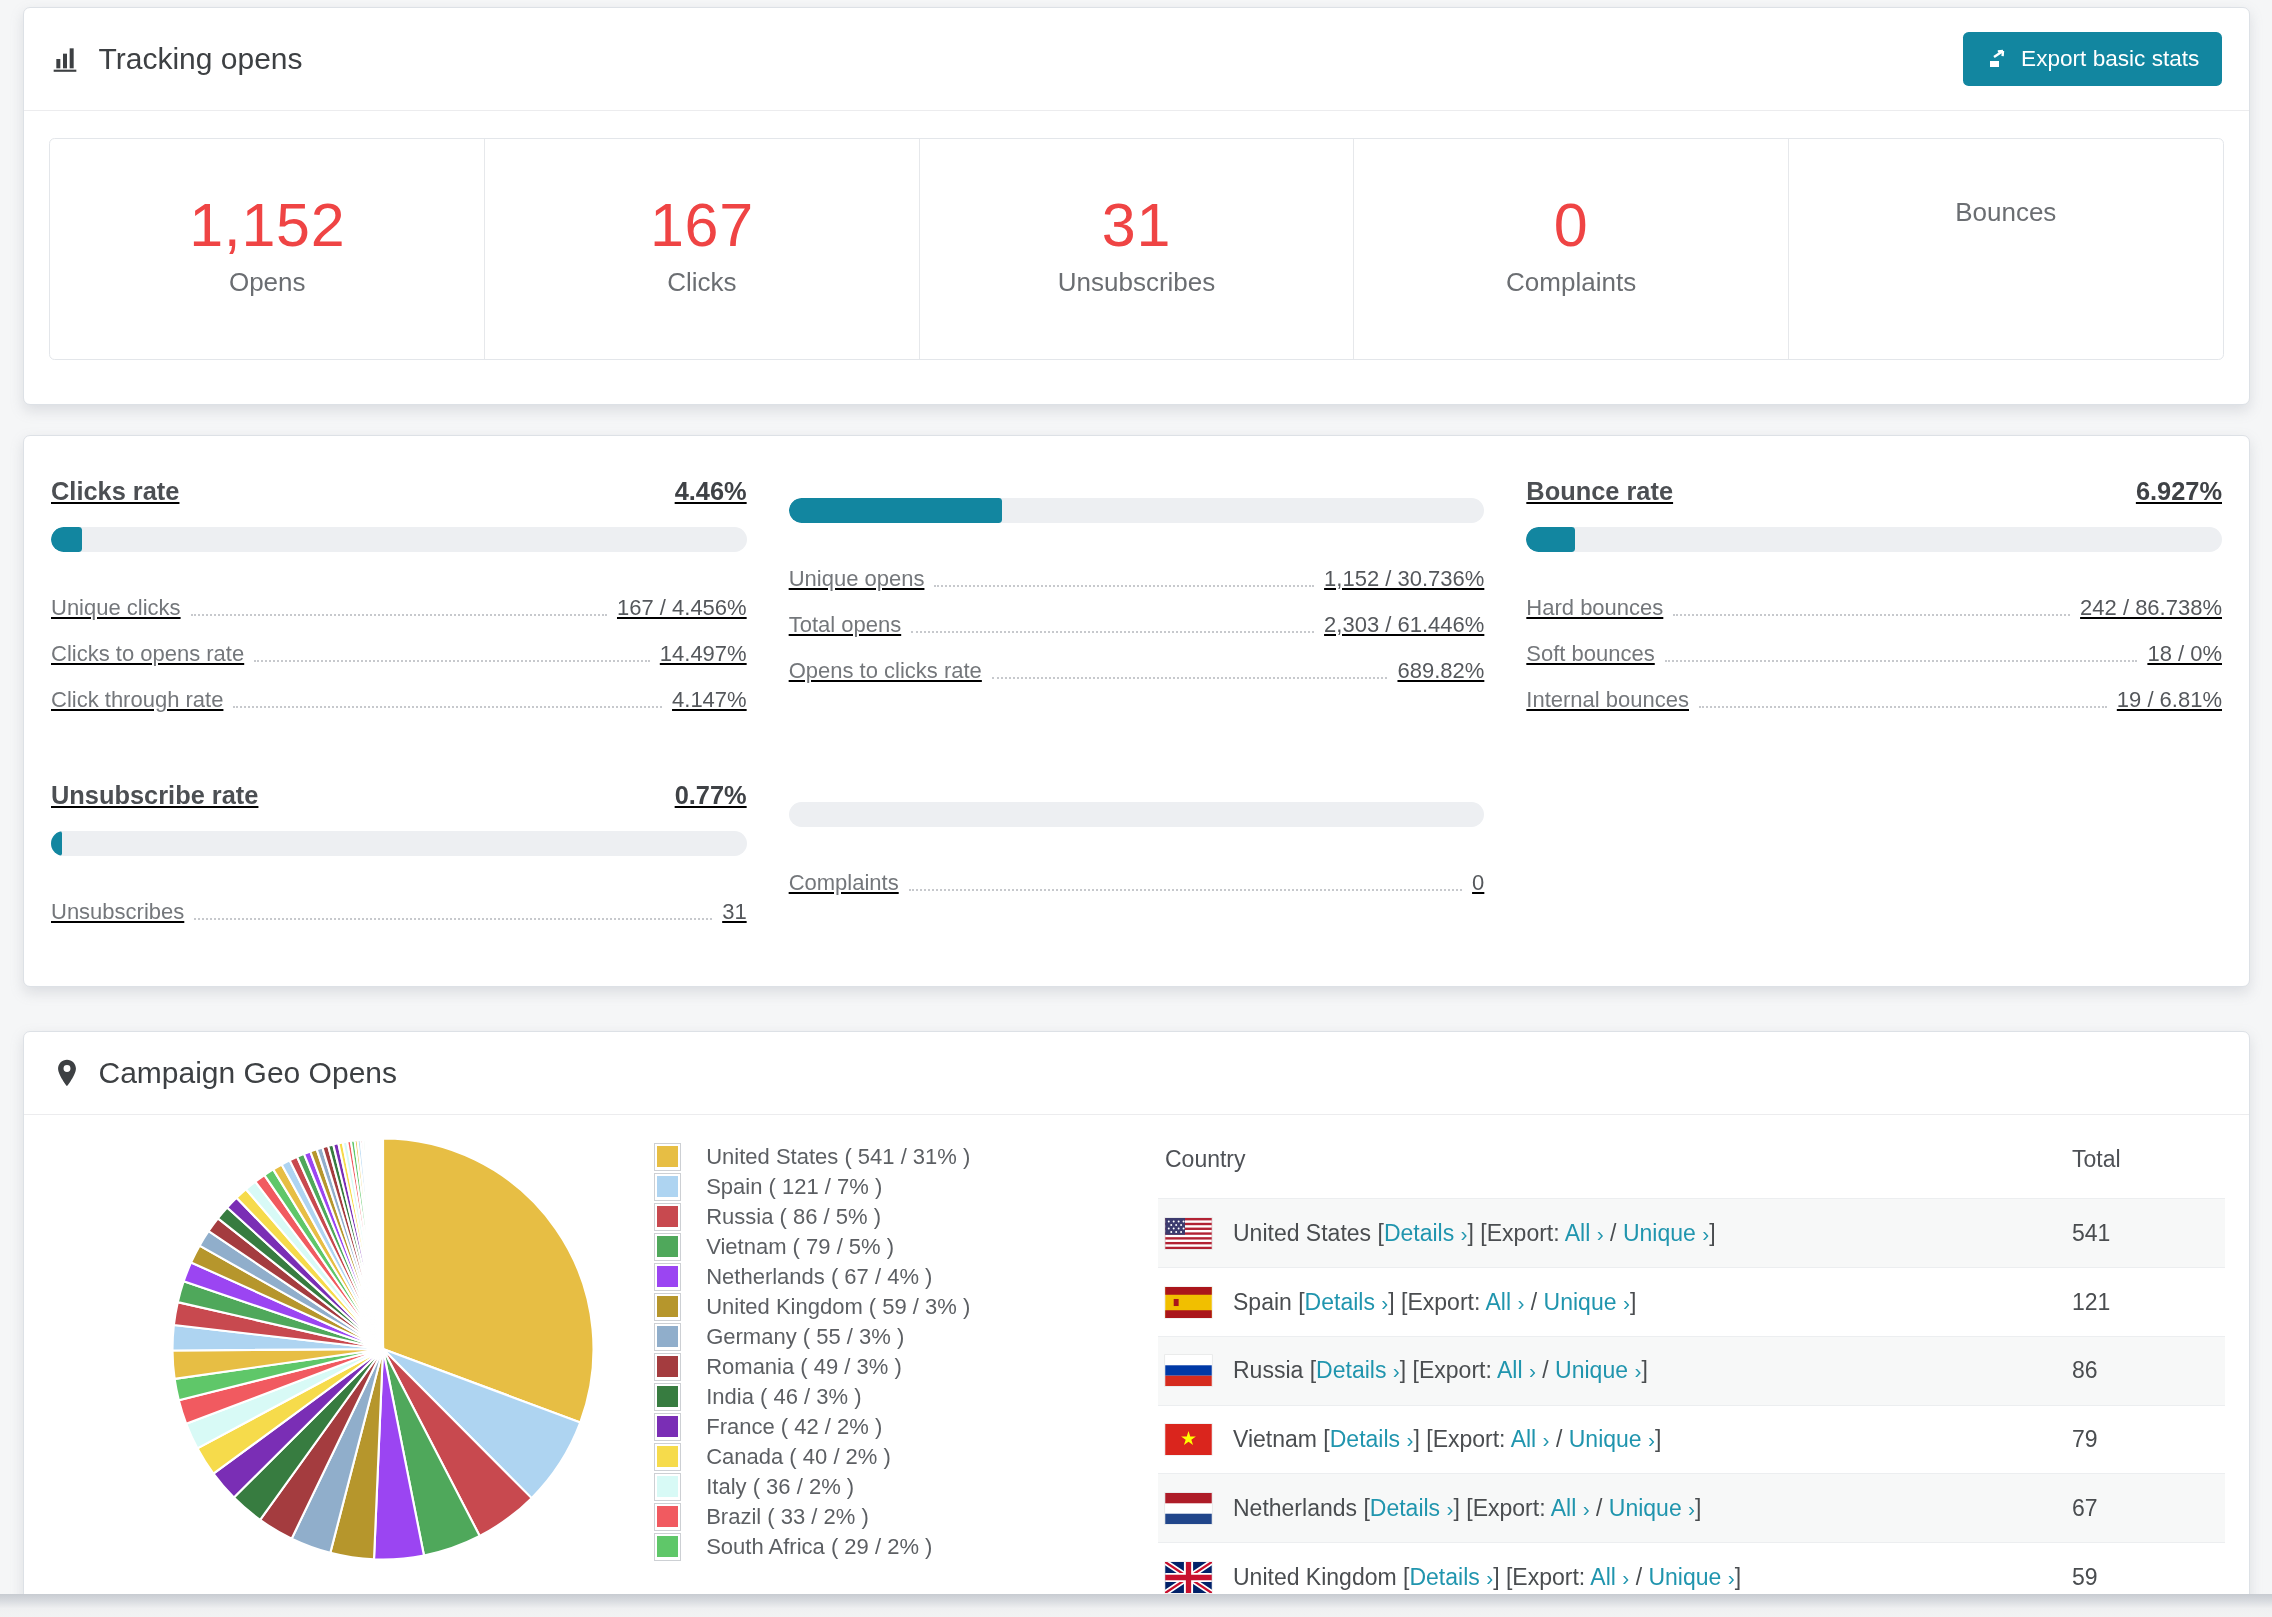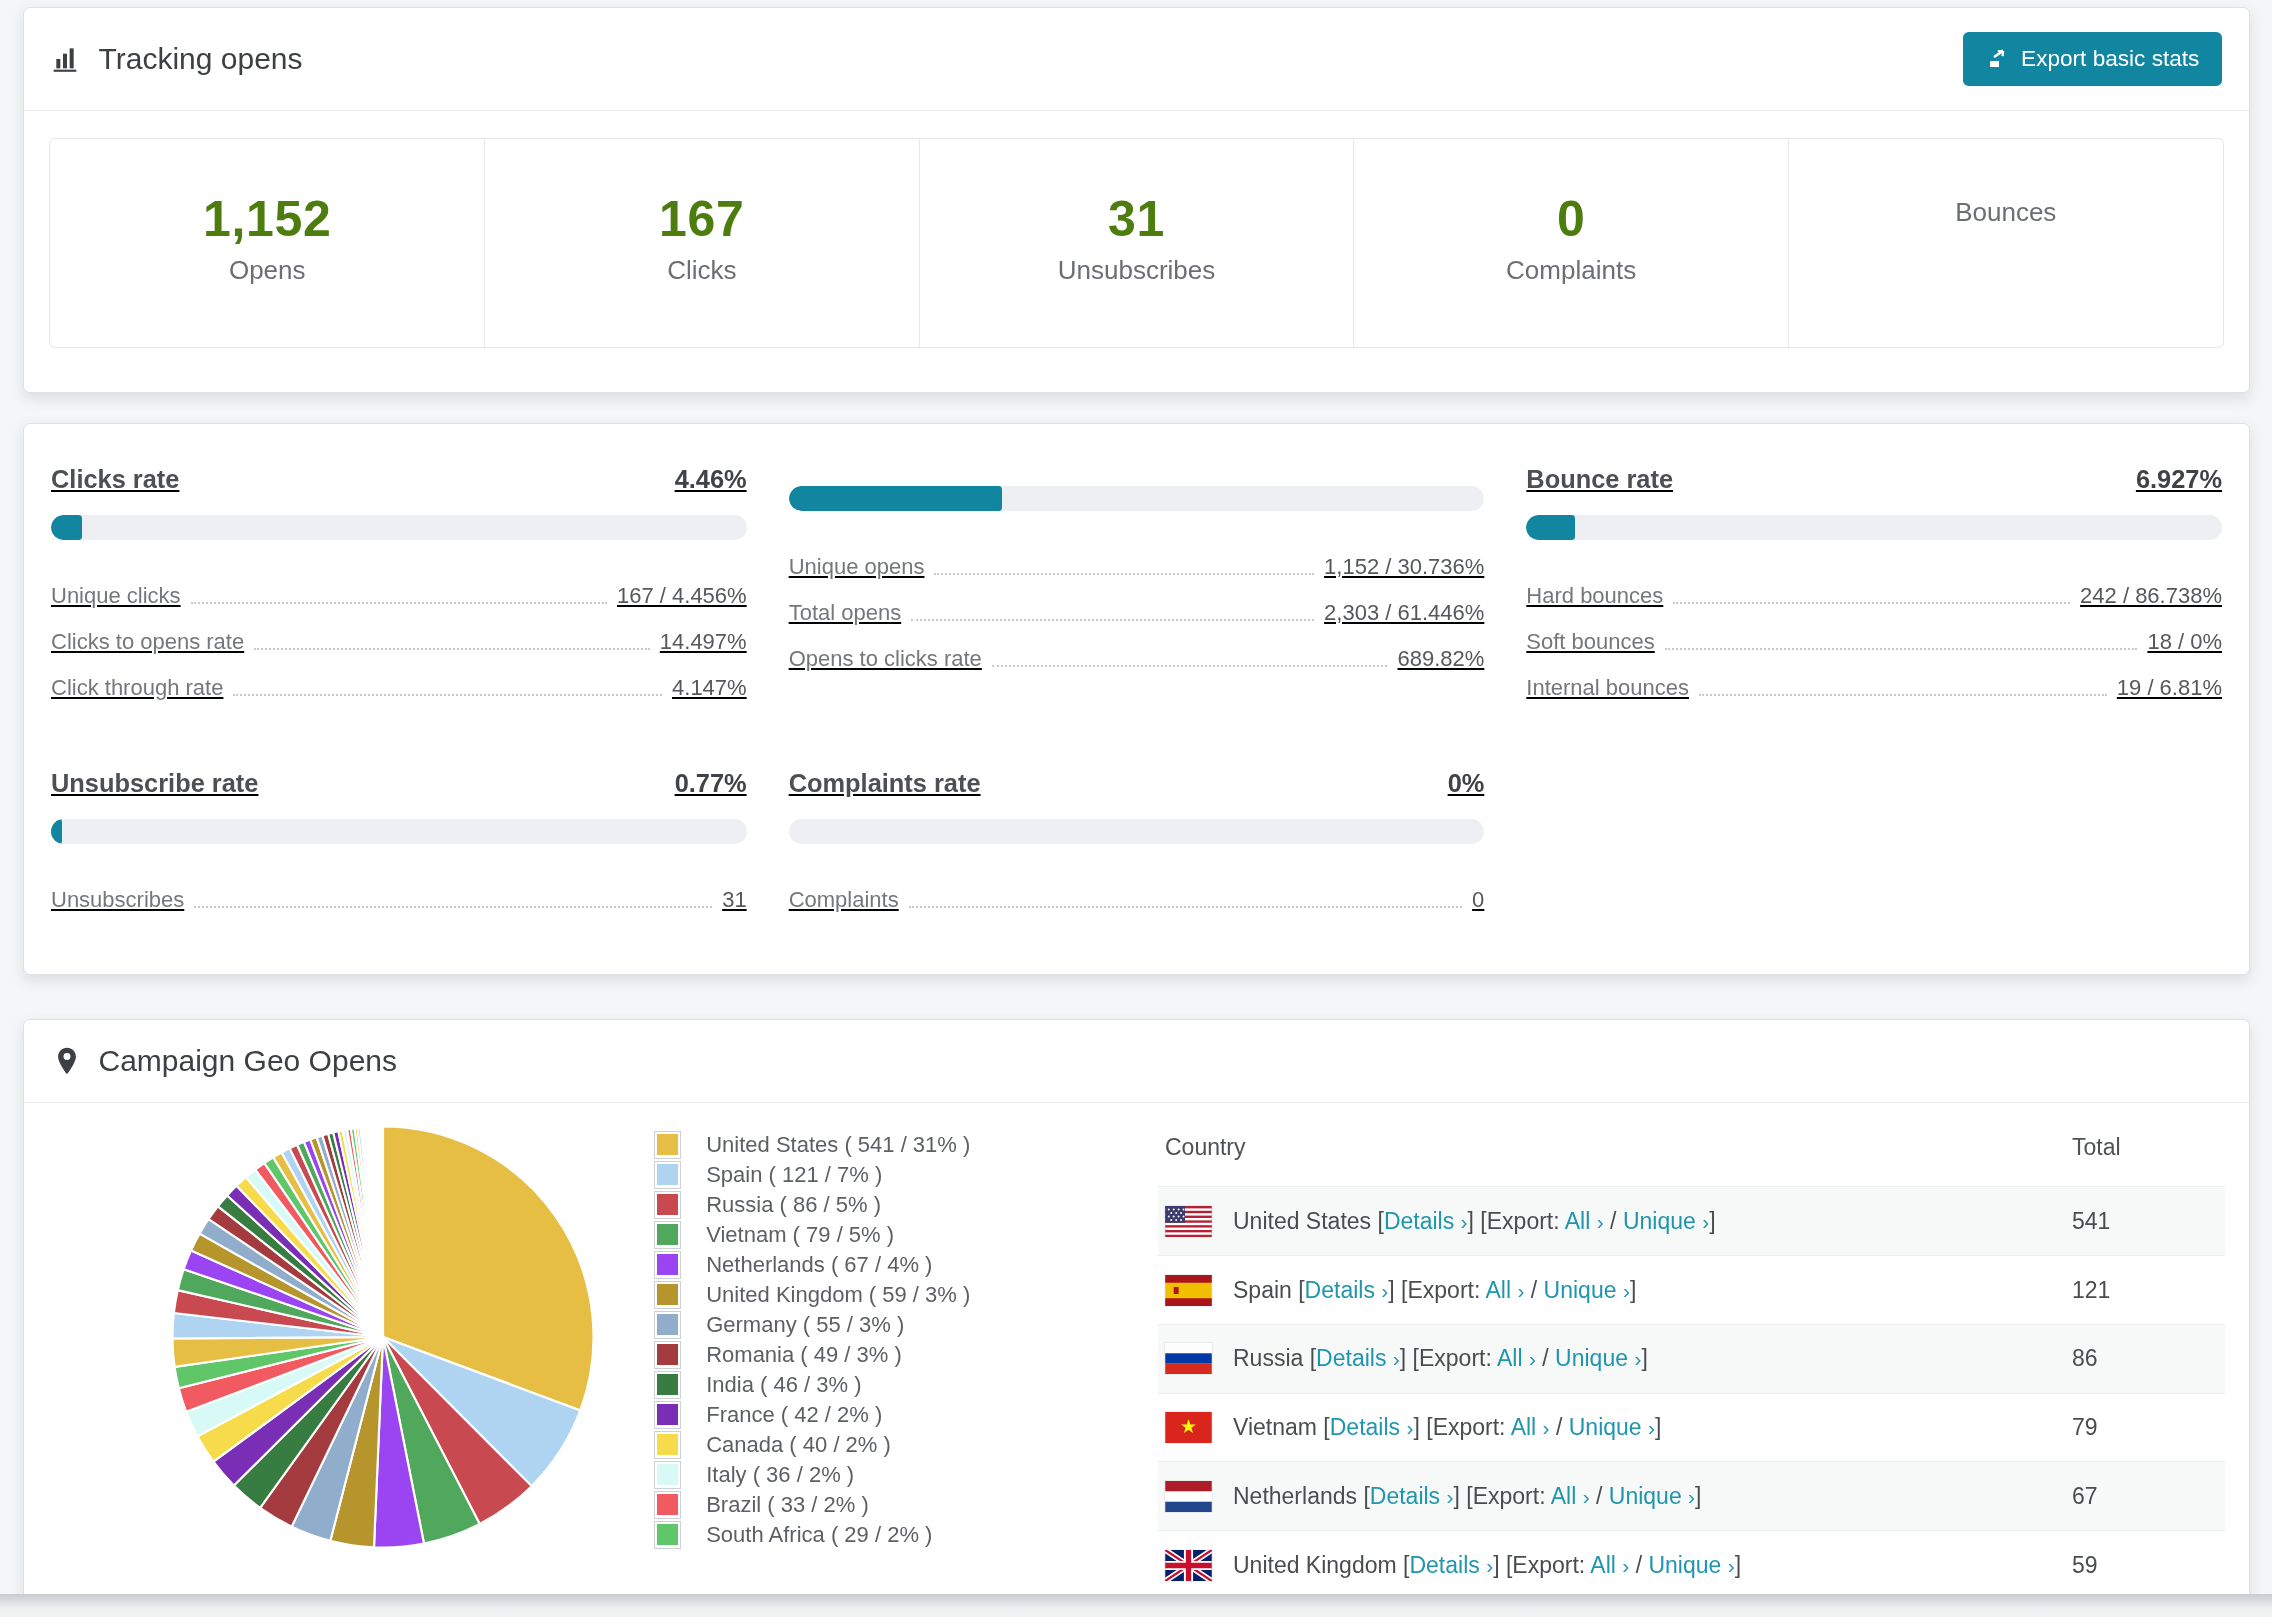--- a/index.html
+++ b/index.html
@@ -11,21 +11,21 @@
   .card-title{font-size:30px;color:#3d4043;font-weight:500;margin-left:15.5px;}
   .hdr-icon{width:32px;height:32px;flex:0 0 auto;}
   .divider{border-top:1.4px solid #ececee;}
   
   #card-tracking{margin-top:7px;}
   .export-btn{margin-left:auto;display:flex;align-items:center;gap:11.3px;background:#1286A0;
     color:#fff;font-size:22.6px;padding:14px 22.6px;border:none;border-radius:5.6px;cursor:pointer;font-family:inherit;}
   .stats-row{margin:27px 25.4px 44px;border:1.4px solid #e3e6ea;border-radius:5.6px;display:flex;}
   .stat{flex:1;text-align:center;padding:51px 0 61px;}
   .stat + .stat{border-left:1.4px solid #e6e8eb;}
-  .stat-value{font-size:50px;font-weight:700;color:#4d7c0f;letter-spacing:0.7px;}
+  .stat-value{font-size:61px;font-weight:400;color:#ef4444;letter-spacing:0.7px;}
   .stat-label{font-size:26px;color:#6b6e72;margin-top:7px;}
   
   #card-rates{margin-top:30px;padding:41px 27px 61px;text-decoration:underline;}
   .rates-grid{display:grid;grid-template-columns:repeat(3,1fr);column-gap:42px;row-gap:68px;}
   .rate-head{display:flex;justify-content:space-between;align-items:baseline;}
   .rate-title{font-size:25.4px;font-weight:700;color:#4c4f53;}
   .rate-value{font-size:25.4px;font-weight:700;color:#3f4246;}
   .bar{margin-top:21px;height:25.4px;background:#edeff2;border-radius:12.7px;overflow:hidden;}
   .bar-fill{height:100%;background:#1286A0;border-radius:12.7px 3.5px 3.5px 12.7px;width:0;}
   .kv{margin-top:22.6px;}
@@ -199,24 +199,20 @@
       <div class="kv">
         <div class="kv-row">
             <span class="kv-label">Unsubscribes</span>
             <span class="kv-leader"></span>
             <span class="kv-value">31</span>
           </div>
       </div>
     </div>
 
     <div class="rate-block">
-      <div class="rate-head">
-          <span class="rate-title">Complaints rate</span>
-        <span class="rate-value">0%</span>
-        </div>
       <div class="bar">
           <div class="bar-fill" style="width: 0px;"></div>
         </div>
       <div class="kv">
         <div class="kv-row">
             <span class="kv-label">Complaints</span>
             <span class="kv-leader"></span>
             <span class="kv-value">0</span>
           </div>
       </div>

